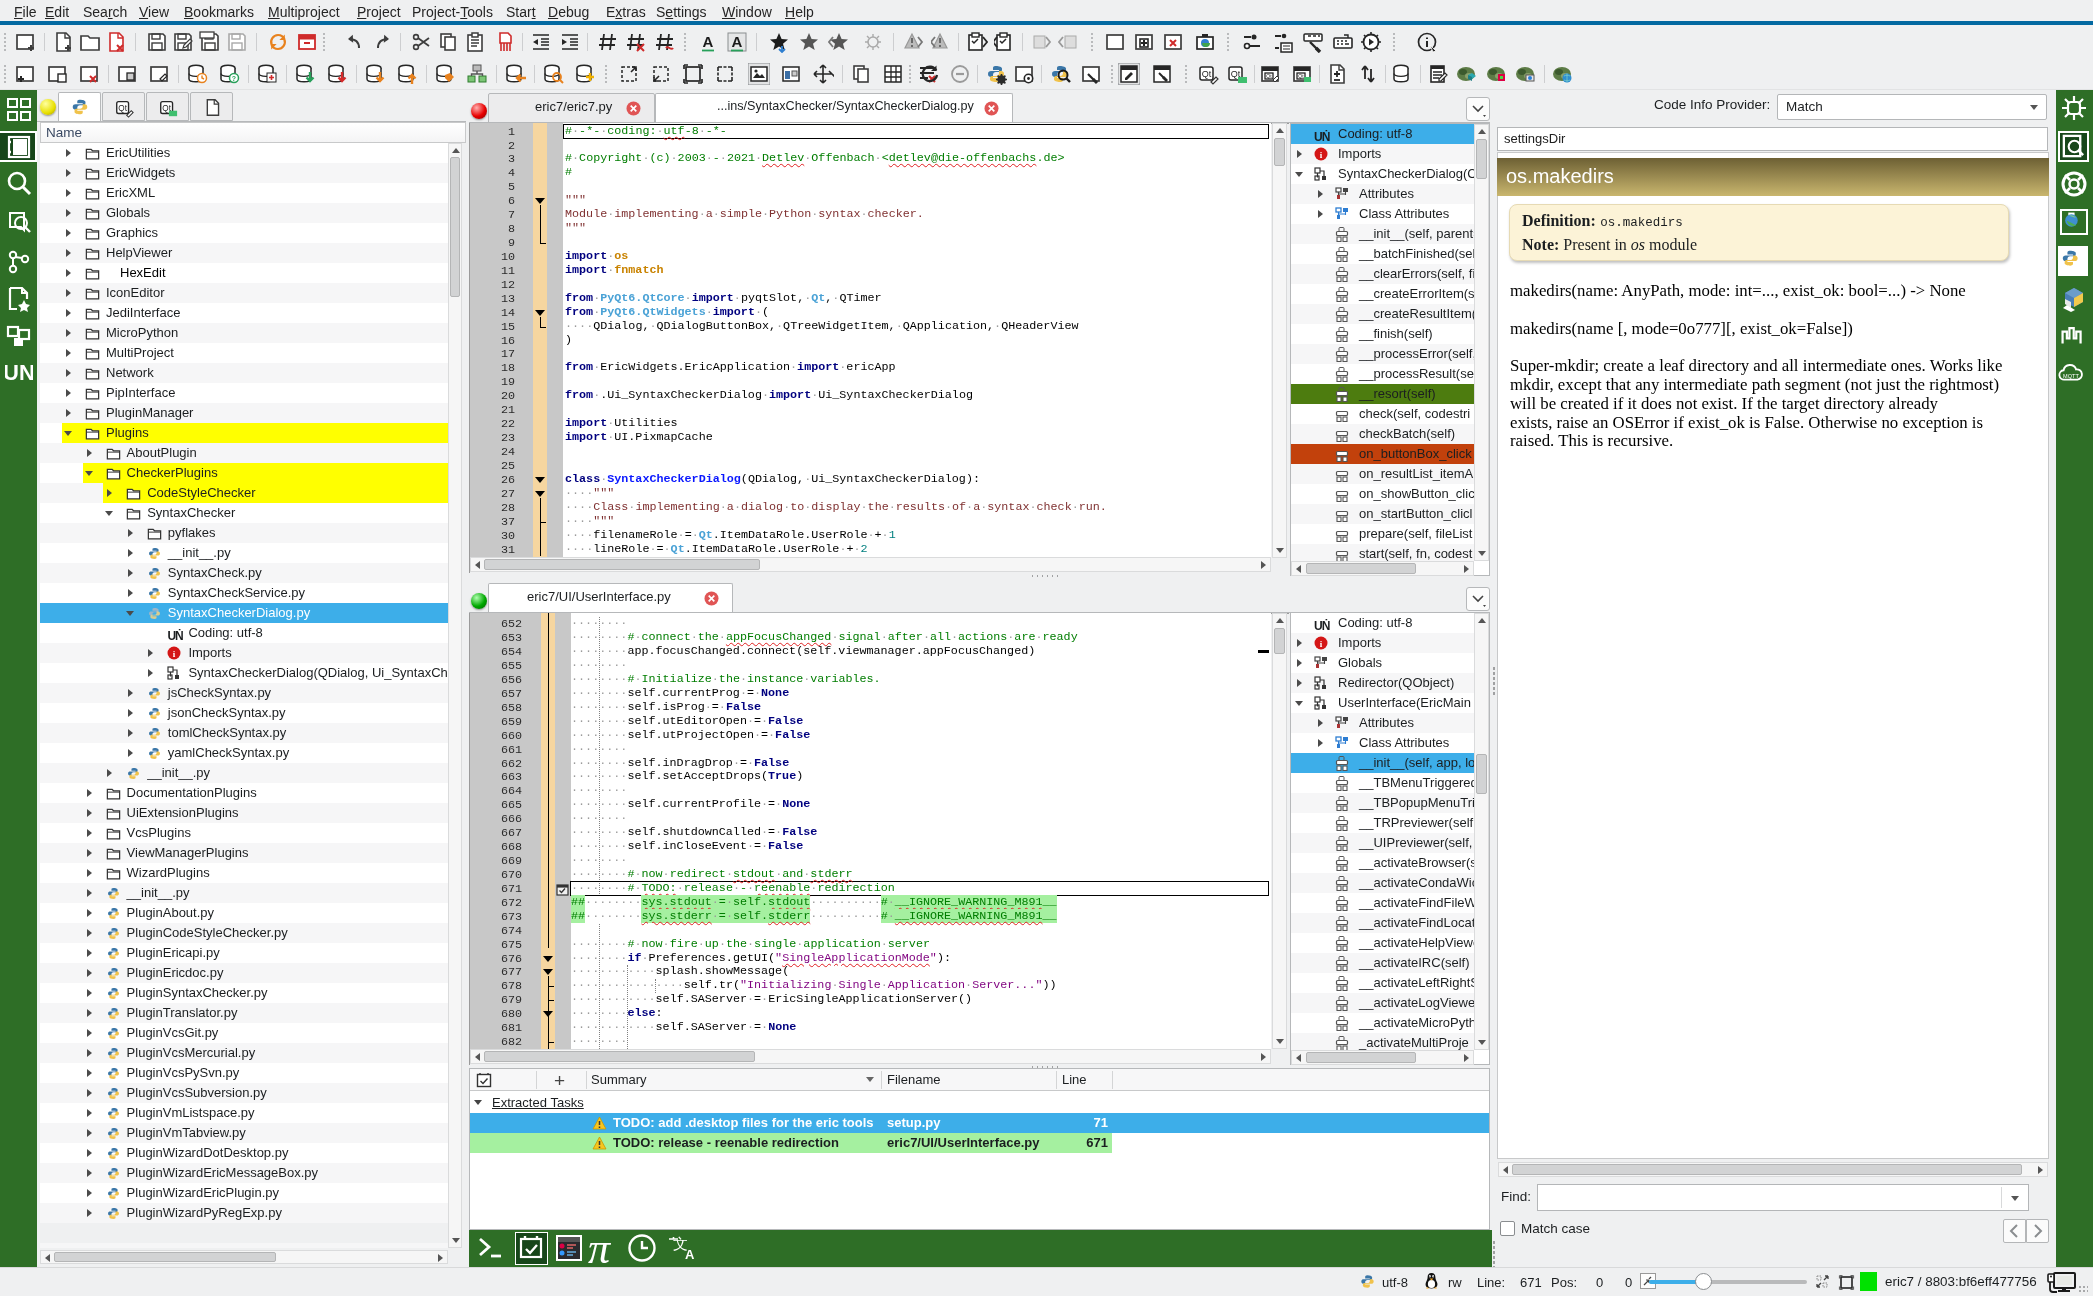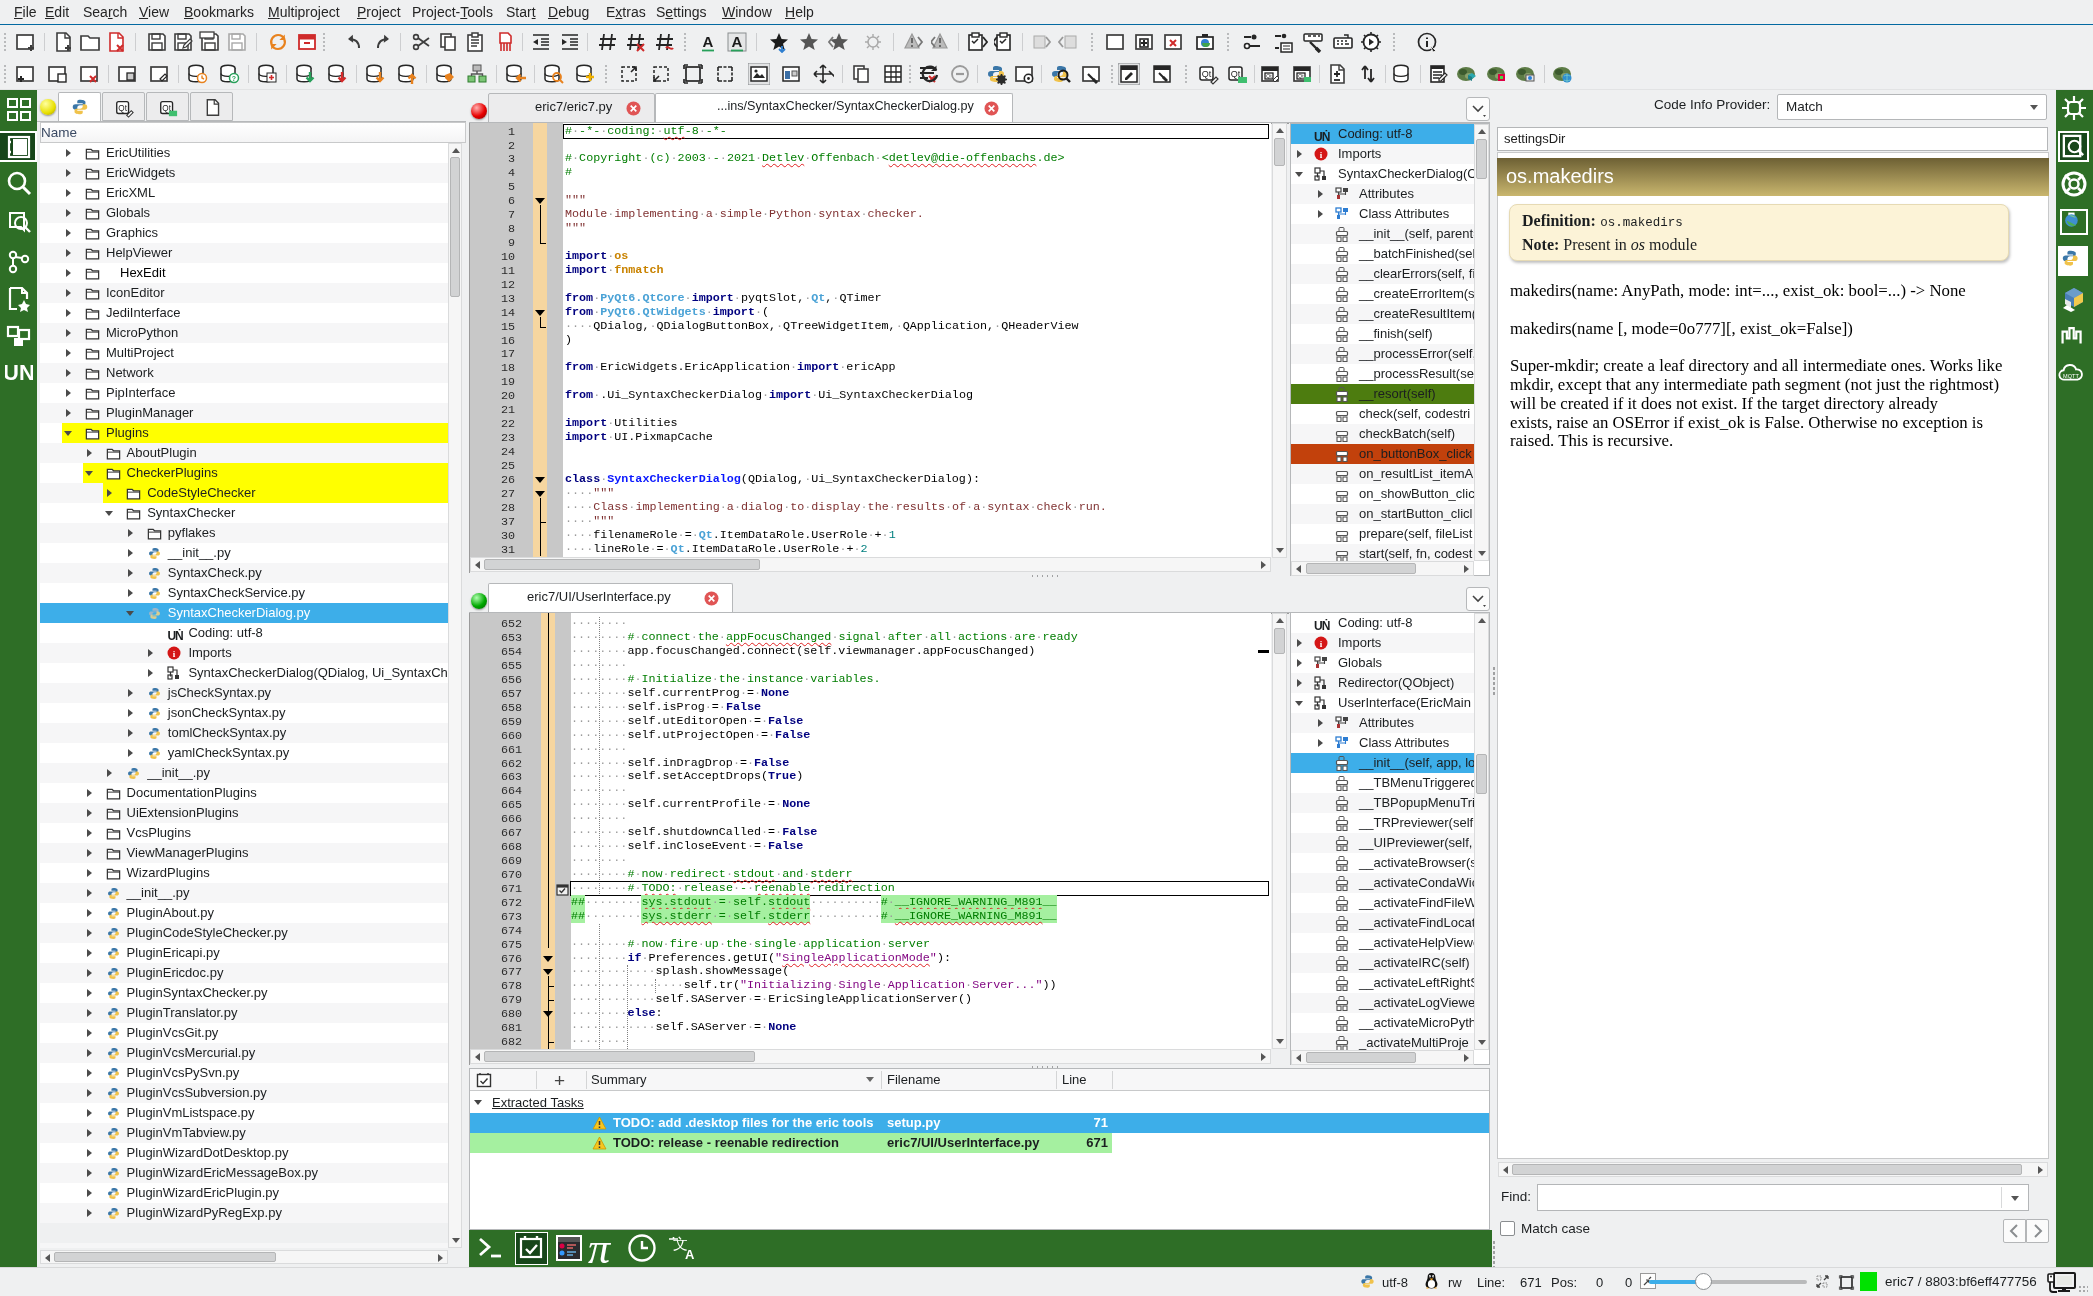--- a/index.html
+++ b/index.html
@@ -26,21 +26,21 @@
 .arrow-r{position:absolute;width:0;height:0;border-top:4.5px solid transparent;
  border-bottom:4.5px solid transparent;border-left:5.5px solid #4a4a4a}
 .arrow-d{position:absolute;width:0;height:0;border-left:4.5px solid transparent;
  border-right:4.5px solid transparent;border-top:5.5px solid #4a4a4a}
 .fold-d{position:absolute;width:0;height:0;border-left:5px solid transparent;
  border-right:5px solid transparent;border-top:6px solid #000}
 .sbt{position:absolute;background:#d2d3d4;border:1px solid #b4b5b6;border-radius:2px}
 .sba{position:absolute;width:0;height:0}
 .guide{position:absolute;width:0;border-left:1px dotted #808080}
 </style></head><body>
-<div class="abs " style="left:0px;top:0px;width:2093px;height:25px;background:#eff0f1;border-bottom:1px solid #0369a1">
+<div class="abs " style="left:0px;top:0px;width:2093px;height:25px;background:#eff0f1;border-bottom:4px solid #0369a1">
     <div class="abs " style="left:14px;top:4px;font-size:14px;color:#252525"><u>F</u>ile</div>
     <div class="abs " style="left:45px;top:4px;font-size:14px;color:#252525"><u>E</u>dit</div>
     <div class="abs " style="left:83px;top:4px;font-size:14px;color:#252525">Sea<u>r</u>ch</div>
     <div class="abs " style="left:139px;top:4px;font-size:14px;color:#252525"><u>V</u>iew</div>
     <div class="abs " style="left:184px;top:4px;font-size:14px;color:#252525"><u>B</u>ookmarks</div>
     <div class="abs " style="left:268px;top:4px;font-size:14px;color:#252525"><u>M</u>ultiproject</div>
     <div class="abs " style="left:357px;top:4px;font-size:14px;color:#252525"><u>P</u>roject</div>
     <div class="abs " style="left:412px;top:4px;font-size:14px;color:#252525">Project-<u>T</u>ools</div>
     <div class="abs " style="left:506px;top:4px;font-size:14px;color:#252525">Star<u>t</u></div>
     <div class="abs " style="left:548px;top:4px;font-size:14px;color:#252525"><u>D</u>ebug</div>
@@ -618,21 +618,21 @@
           <rect x="12" y="14" width="9" height="6" fill="#3fbf6f"></rect>
         </svg></div>
     </div>
     <div class="abs " style="left:153px;top:2px;width:43px;height:29px;background:#ececed;border:1px solid #b6b8ba;border-radius:2px 2px 0 0">
       <div class="abs" style="left:12px;top:5px"><svg width="19" height="19" viewBox="0 0 22 22">
           <path d="M5 2h9l4 4v14H5z" fill="#fff" stroke="#3d3d3d" stroke-width="1.6"></path>
           <path d="M13 2v5h5" fill="none" stroke="#3d3d3d" stroke-width="1.4"></path>
         </svg></div>
     </div>
     <div class="abs " style="left:0px;top:31px;width:429px;height:1px;background:#b6b8ba"></div>
-    <div class="abs " style="left:3px;top:32px;width:426px;height:21px;background:linear-gradient(#ffffff,#f4f4f5);border:1px solid #c8c9ca;font-size:13.5px;line-height:19px;color:#3b4a63">Name</div>
+    <div class="abs " style="left:3px;top:32px;width:426px;height:21px;background:linear-gradient(#ffffff,#f4f4f5);border:1px solid #c8c9ca;font-size:13.5px;line-height:19px;padding-left:5px;color:#3b4a63">Name</div>
     <div class="abs " style="left:3px;top:53px;width:408px;height:1105px;overflow:hidden">
       <div class="trow" style="top:0px;background:#ffffff">
         <div class="arrow-r" style="left:26.0px;top:5.5px"></div>
         <div class="abs " style="left:45.0px;top:2.5px;width:16px;height:16px;"><svg width="15" height="15" viewBox="0 0 22 22">
             <path d="M2 5h7l2 2h9v12H2z" fill="#fff" stroke="#333" stroke-width="1.8"></path>
             <path d="M2 9h18" stroke="#333" stroke-width="1.4"></path>
           </svg></div>
         <div class="abs " style="left:66.0px;top:0px;font-size:13px;line-height:20px;color:#1b1e20;white-space:nowrap">EricUtilities</div>
       </div>
       <div class="trow" style="top:20px;background:#f6f6f7">

